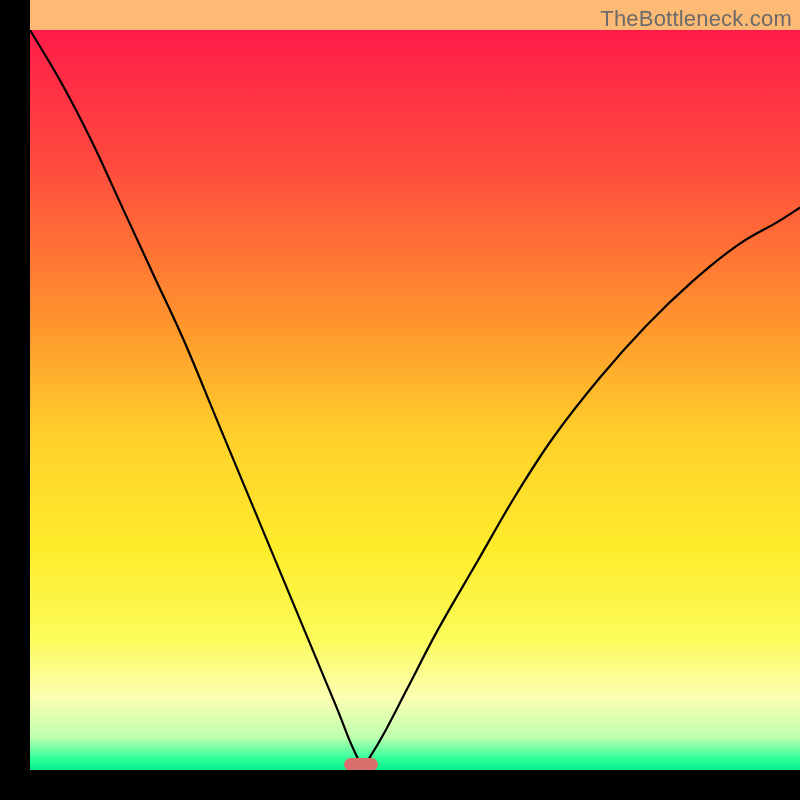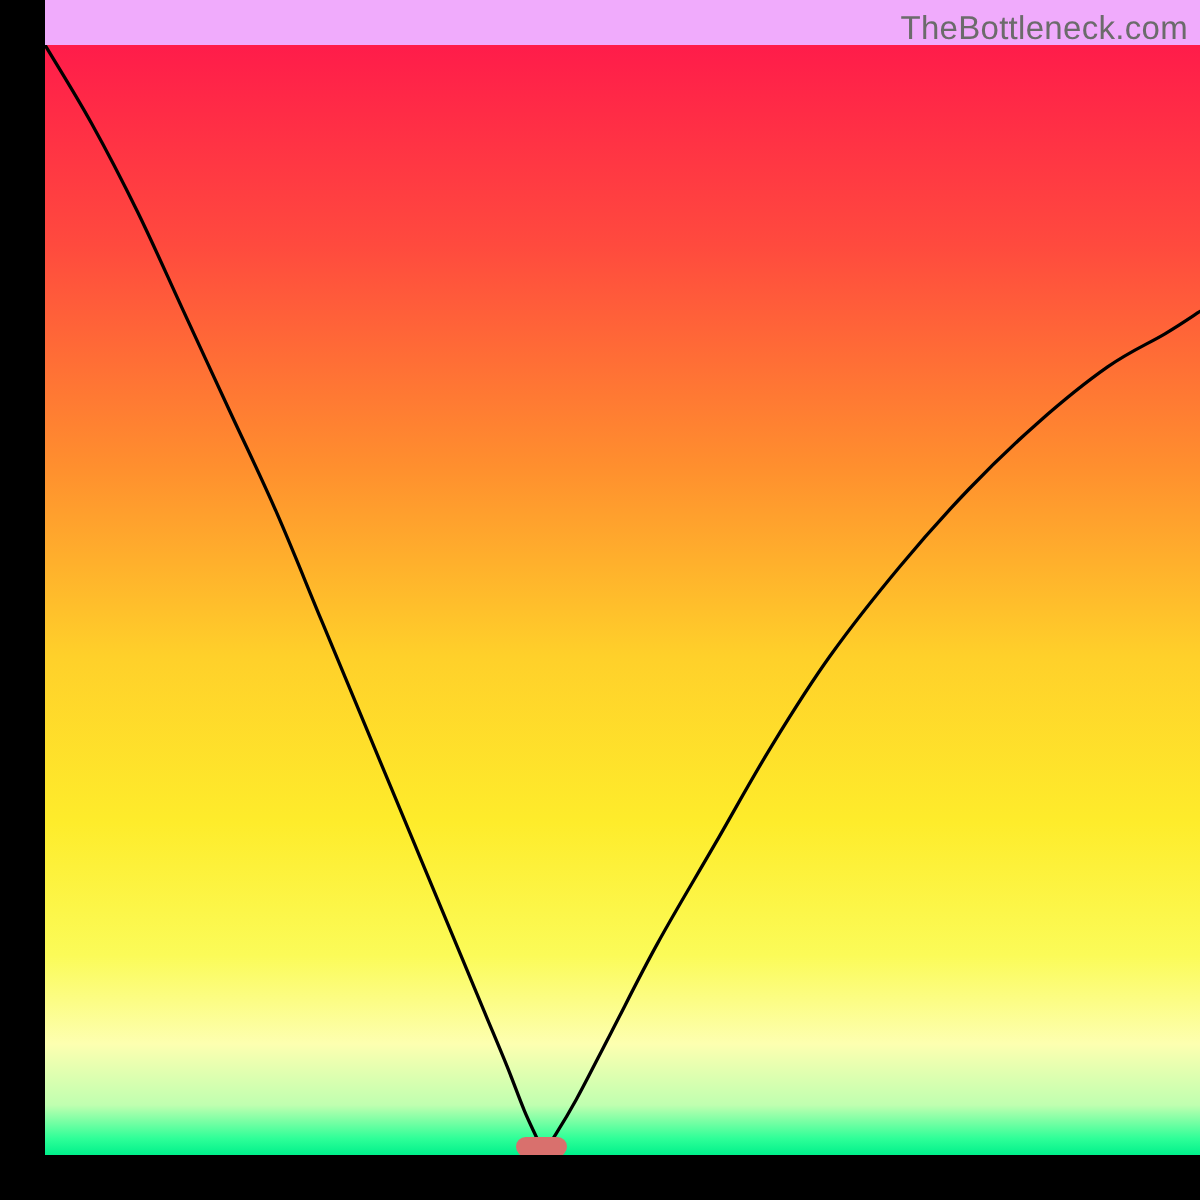--- a/index.html
+++ b/index.html
@@ -4,21 +4,21 @@
 <style>
   * { margin: 0; padding: 0; box-sizing: border-box; }
   html, body { width: 800px; height: 800px; overflow: hidden; }
   body { background: #000; font-family: Arial, sans-serif; }
   .frame {
     position: absolute;
     left: 30px;
     top: 0;
     width: 770px;
     height: 770px;
-    background: #f0abfc;
+    background: #fdba74;
   }
   .plot-area {
     position: absolute;
     left: 0;
     top: 30px;
     width: 770px;
     height: 740px;
     overflow: hidden;
   }
   .watermark {

